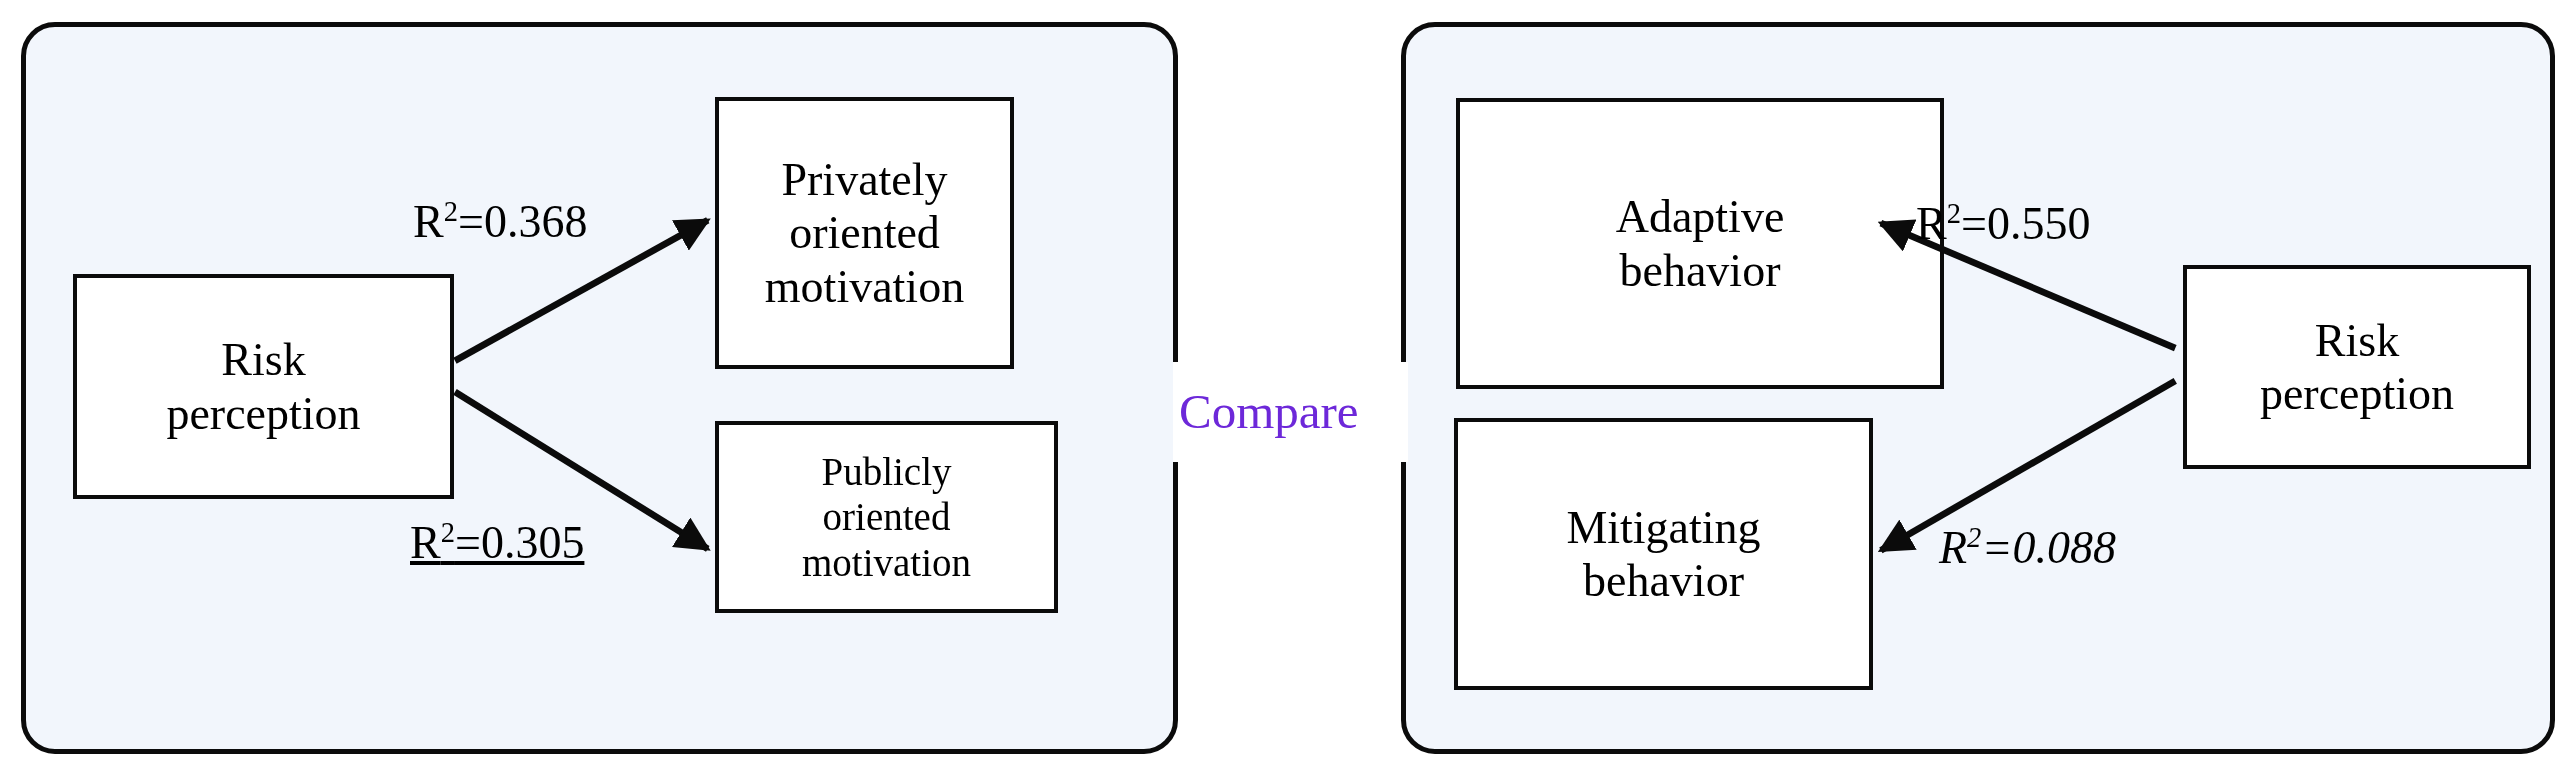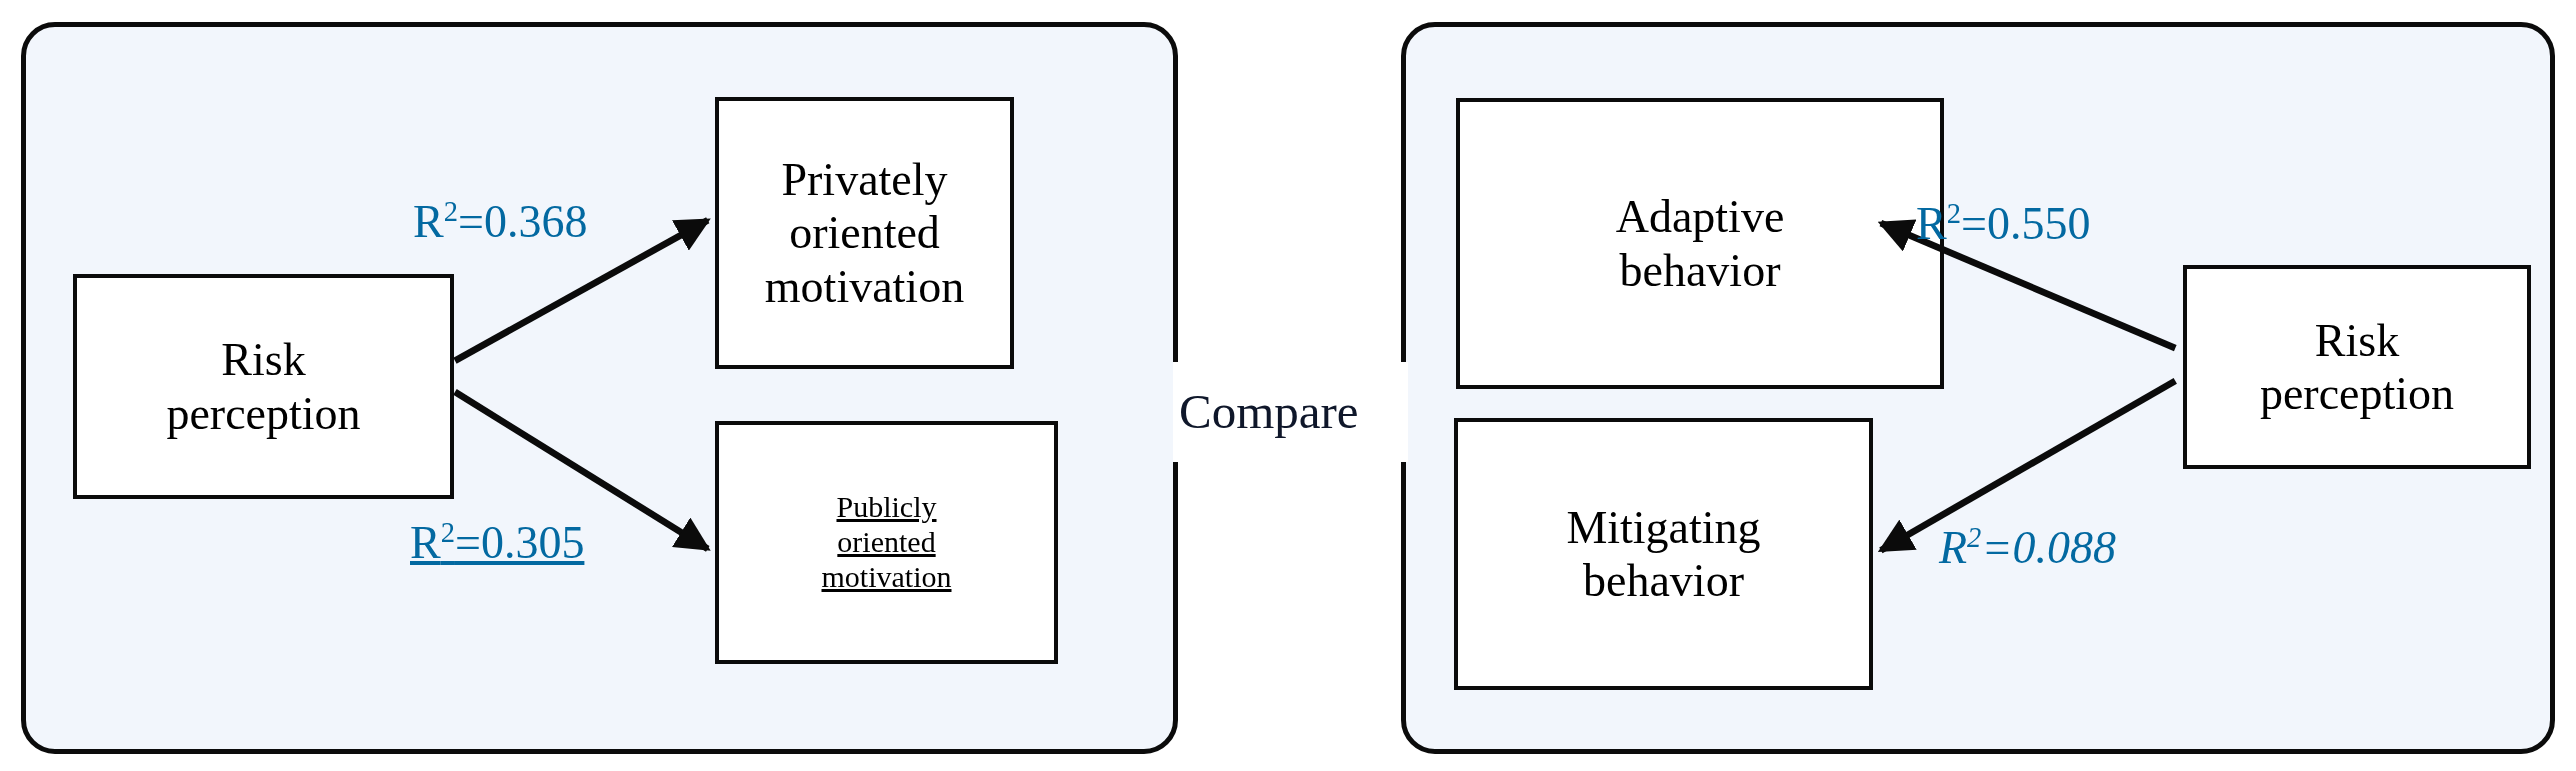--- a/index.html
+++ b/index.html
@@ -51,30 +51,30 @@
     justify-content: center;
     text-align: center;
     color: #000000;
     line-height: 1.16;
     z-index: 5;
   }
   .node .node-label { display: block; white-space: pre-line; }
 
   #node-risk-left   { left: 73px;   top: 274px; width: 381px; height: 225px; font-size: 46px; }
   #node-private     { left: 715px;  top: 97px; width: 299px; height: 272px; font-size: 46px; }
-  #node-public      { left: 715px;  top: 421px; width: 343px; height: 243px; font-size: 30px; text-decoration: underline; }
+  #node-public      { left: 715px;  top: 421px; width: 343px; height: 192px; font-size: 39px; }
 
   #node-adaptive    { left: 1456px; top: 98px; width: 488px; height: 291px; font-size: 46px; }
   #node-mitigating  { left: 1454px; top: 418px; width: 419px; height: 272px; font-size: 46px; }
   #node-risk-right  { left: 2183px; top: 265px; width: 348px; height: 204px; font-size: 46px; }
 
   
   .edge-label {
     position: absolute;
-    color: #0369a1;
+    color: #000000;
     font-size: 46px;
     white-space: nowrap;
     z-index: 8;
     line-height: 1;
   }
   .edge-label sup {
     font-size: 0.62em;
     vertical-align: super;
     line-height: 0;
   }
@@ -96,21 +96,21 @@
   #compare-text {
     position: absolute;
     left: 1179px;
     top: 369px;
     width: 223px;
     height: 85px;
     display: flex;
     align-items: center;
     justify-content: flex-start;
     font-size: 49px;
-    color: #0f172a;
+    color: #6d28d9;
     white-space: nowrap;
     z-index: 11;
   }
 </style>
 </head>
 <body>
 
 <div id="stage">
 
   <div class="panel" id="panel-left"></div>

